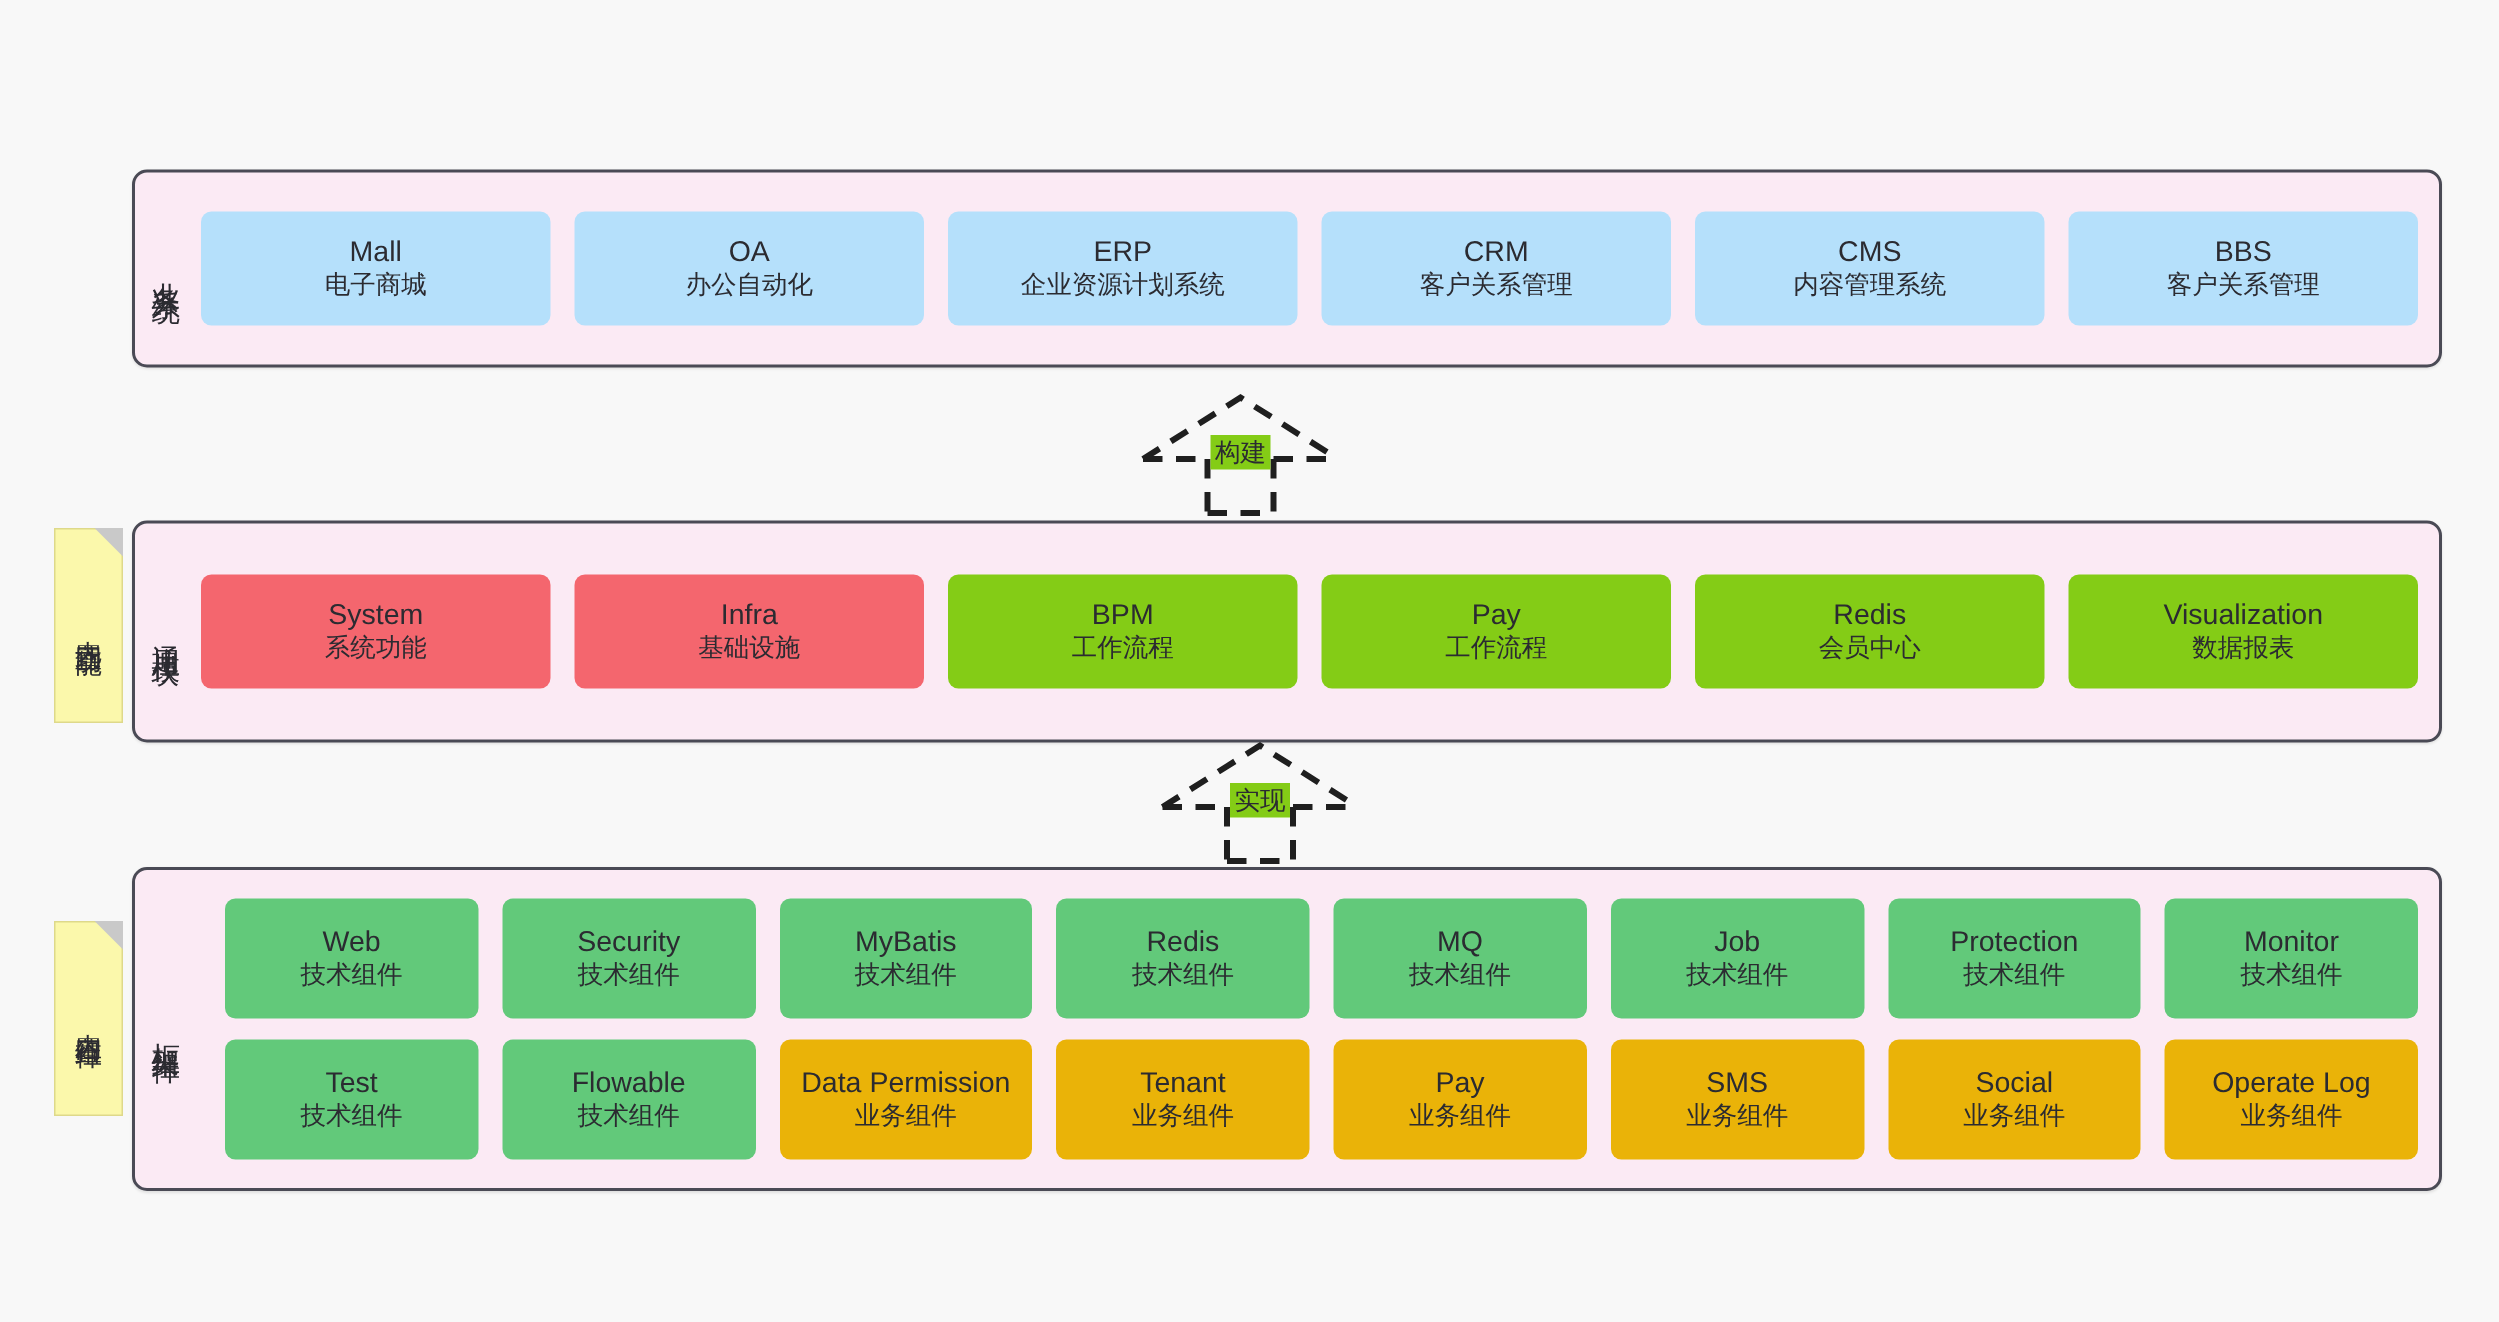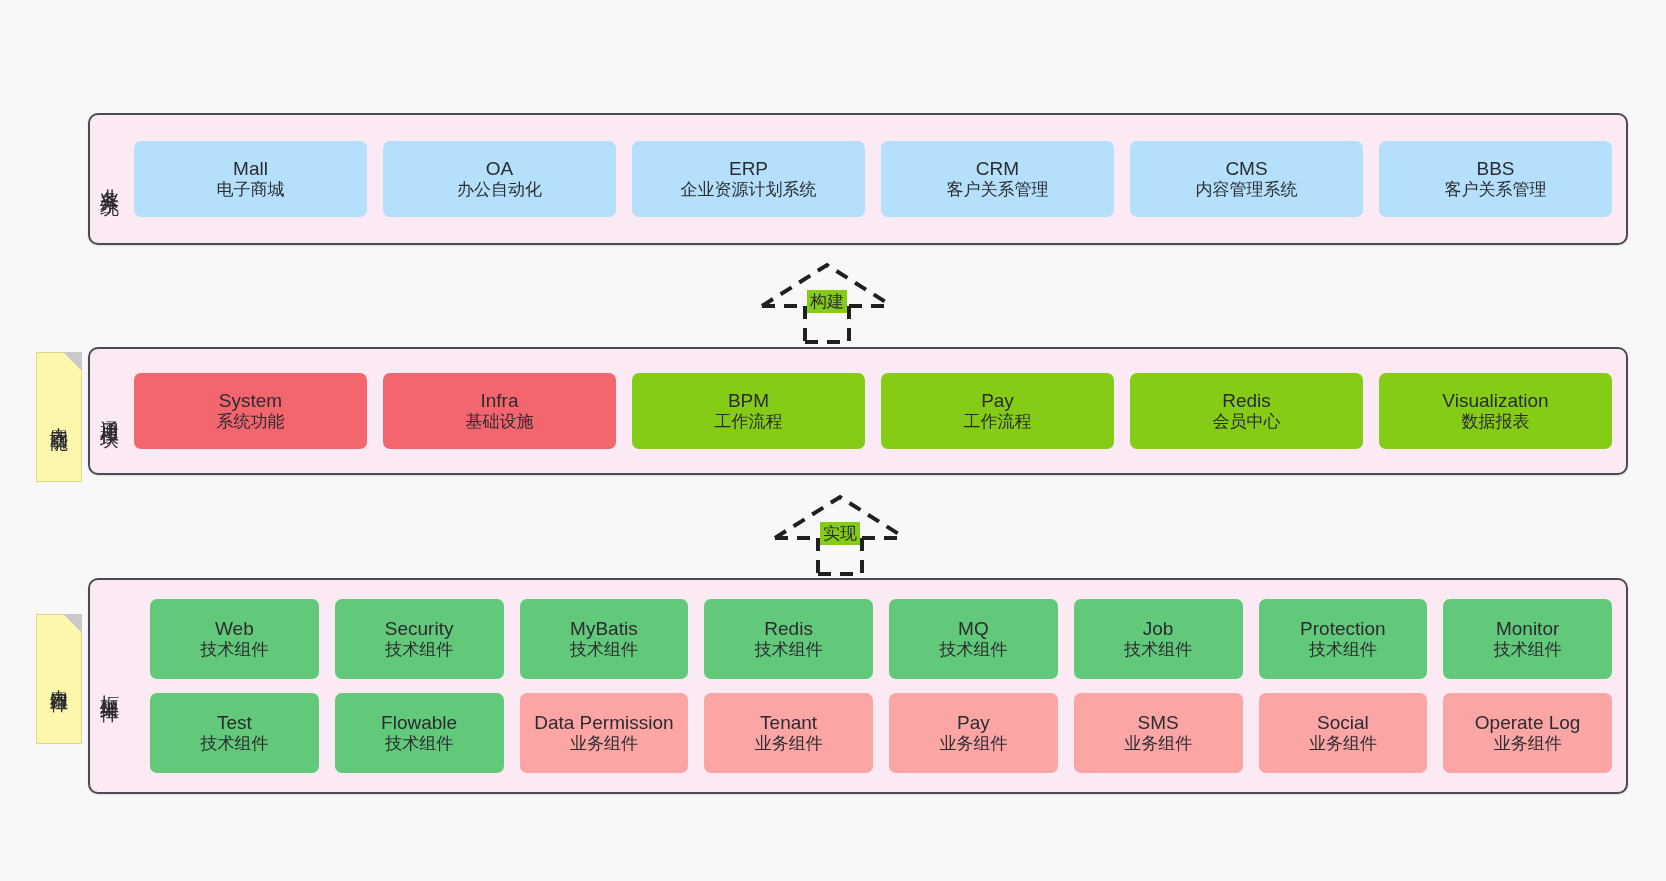--- a/index.html
+++ b/index.html
@@ -81,21 +81,21 @@
   .node .n-sub {
     font-size: 17px;
   }
   .h76 { height: 76px; }
   .h80 { height: 80px; }
 
   .c-blue        { background: #b5e0fb; }
   .c-red         { background: #f4666e; }
   .c-pink        { background: #84cc16; }
   .c-green       { background: #62c97a; }
-  .c-lightgreen  { background: #fca5a5; }
+  .c-lightgreen  { background: #eab308; }
 
   
   .note {
     position: absolute;
     width: 46px;
     background: #fbf8ab;
     border: 1px solid #ded98a;
     box-sizing: border-box;
     display: flex;
     align-items: center;
@@ -182,21 +182,21 @@
         <path d="M89 44 L132 44"></path>
       </g>
     </svg>
     <span class="conn-label" style="top:28px;">构建</span>
   </div>
 
   <div class="note" style="left:36px; top:352px; height:130px;">
     <span>内置功能</span>
   </div>
 
-  <div class="layer" id="layer-1" style="left:88px; top:347px; width:1540px; height:128px;">
+  <div class="layer" id="layer-1" style="left:88px; top:347px; width:1540px; height:148px;">
     <div class="layer-title">通用模块</div>
     <div class="layer-body">
       <div class="row">
         <div class="node c-red h76">
           <div class="n-name">System</div>
           <div class="n-sub">系统功能</div>
         </div>
         <div class="node c-red h76">
           <div class="n-name">Infra</div>
           <div class="n-sub">基础设施</div>

